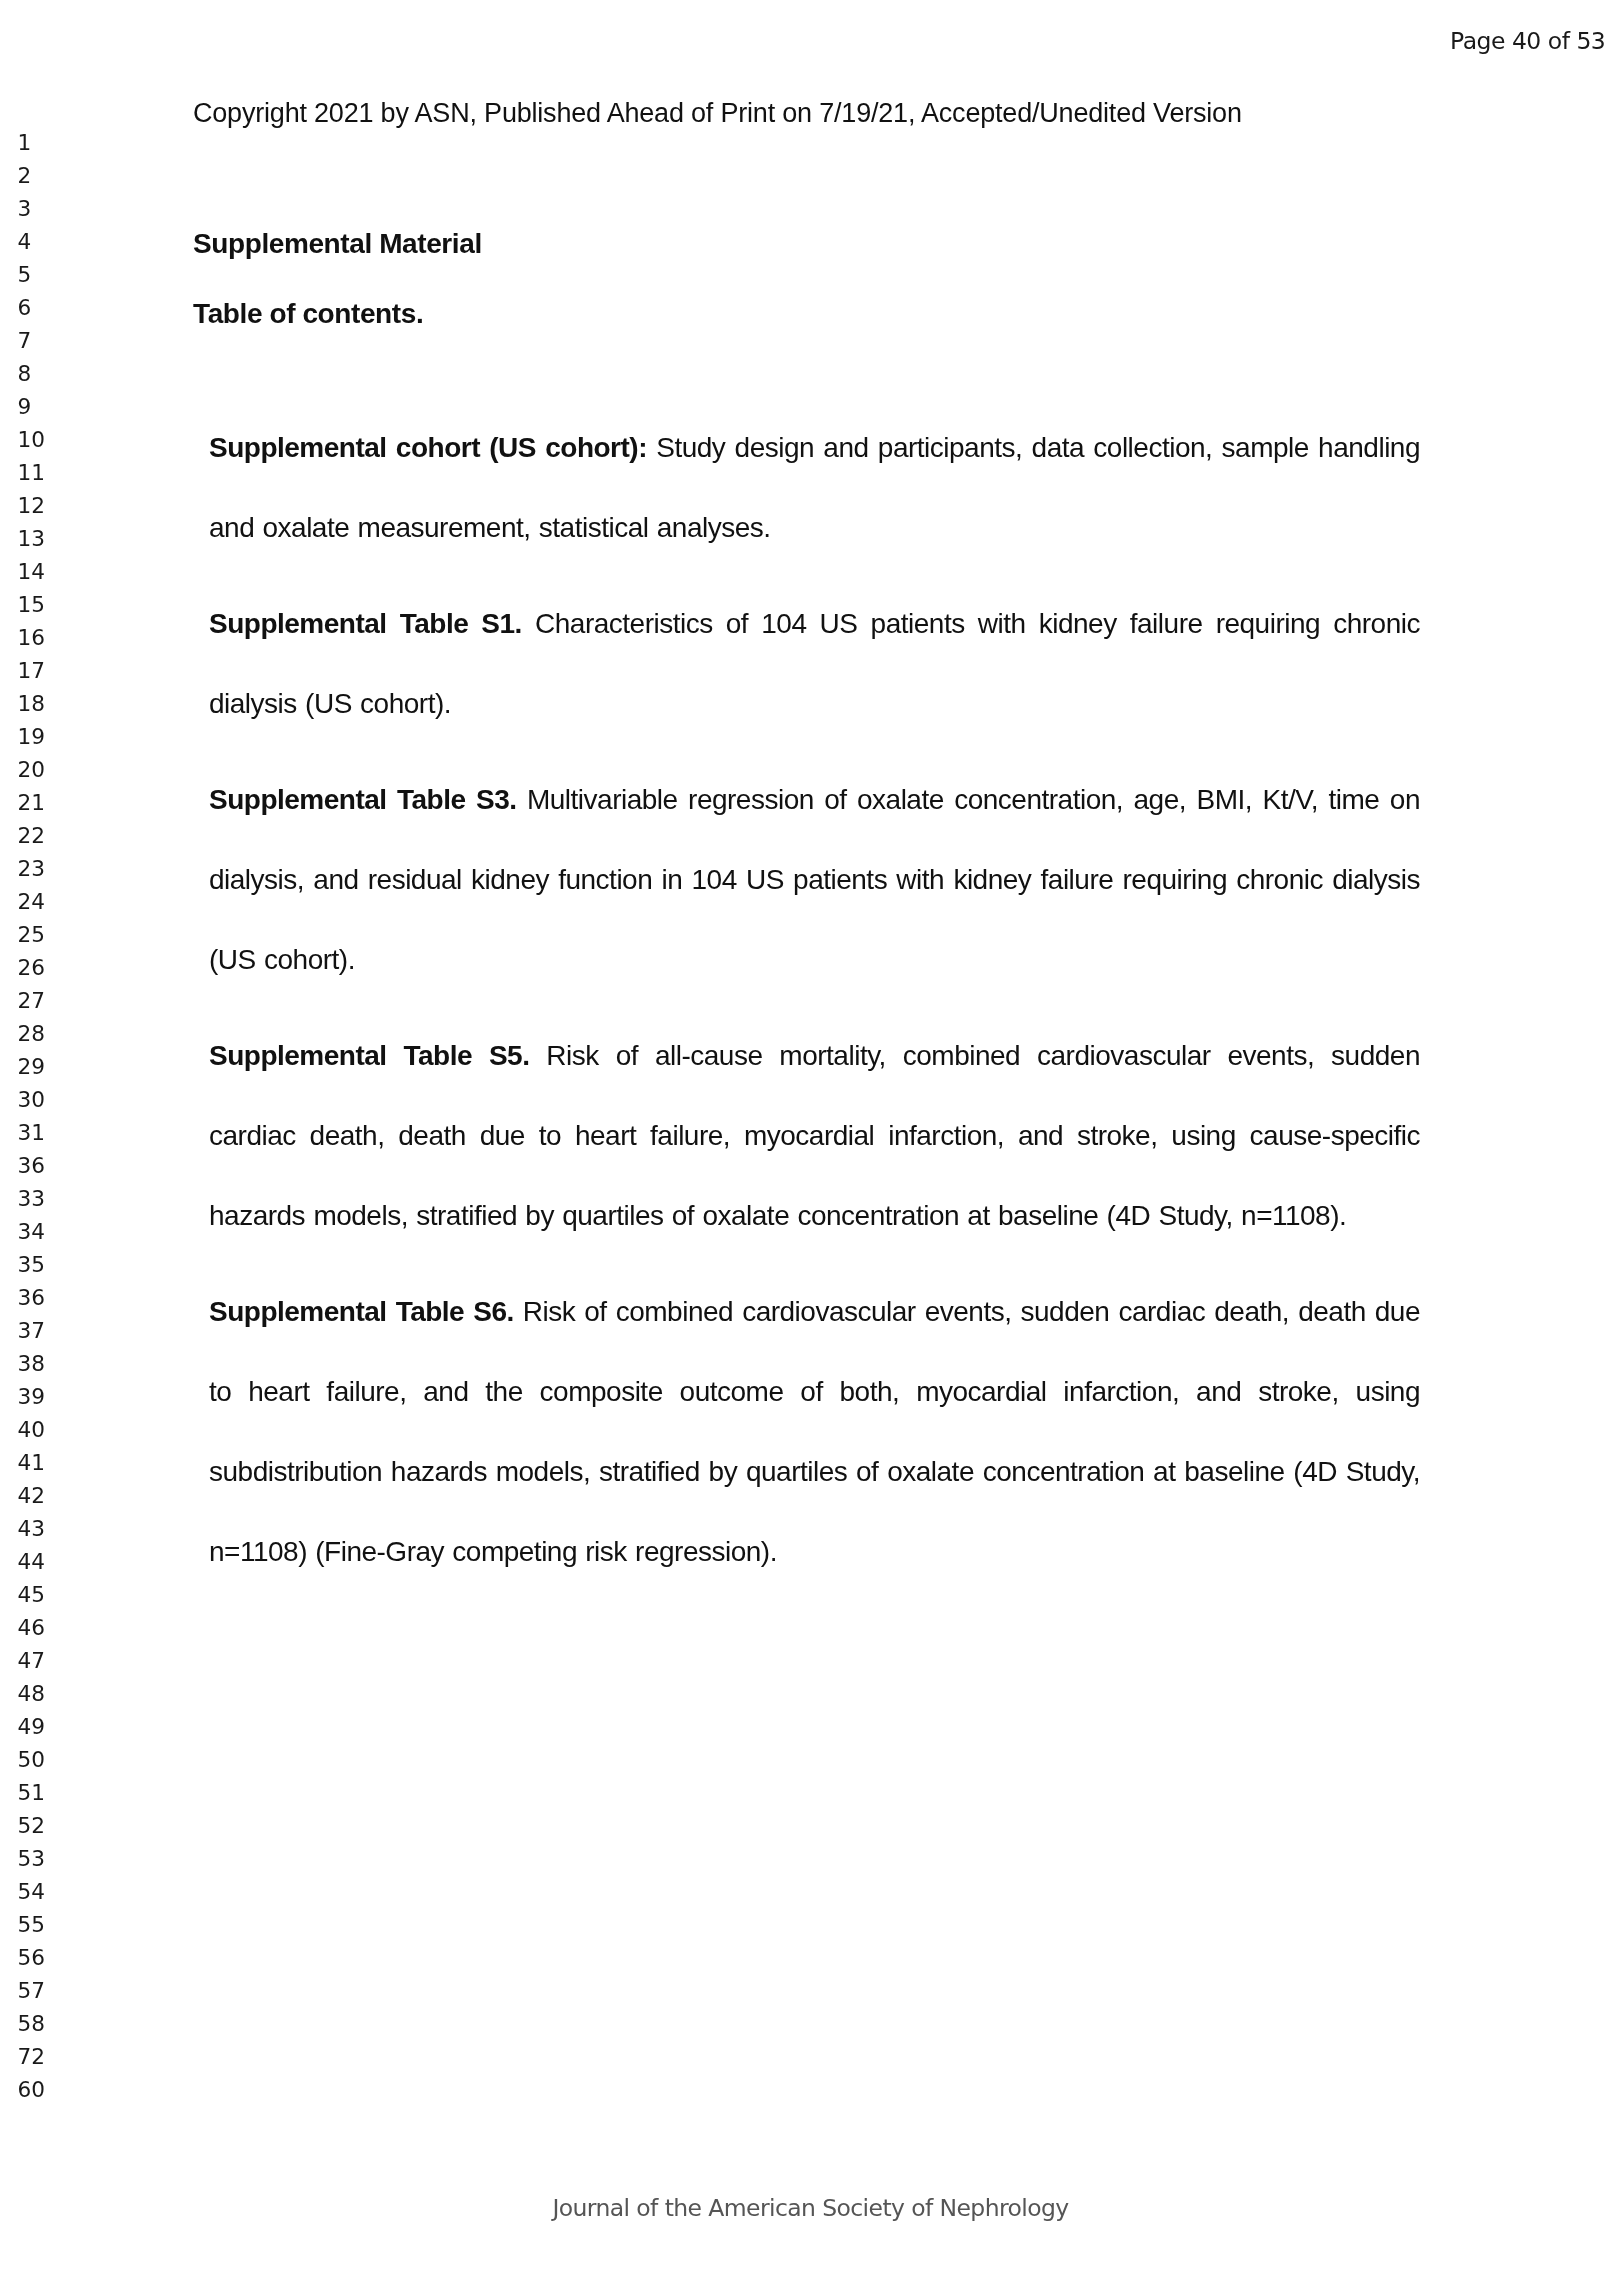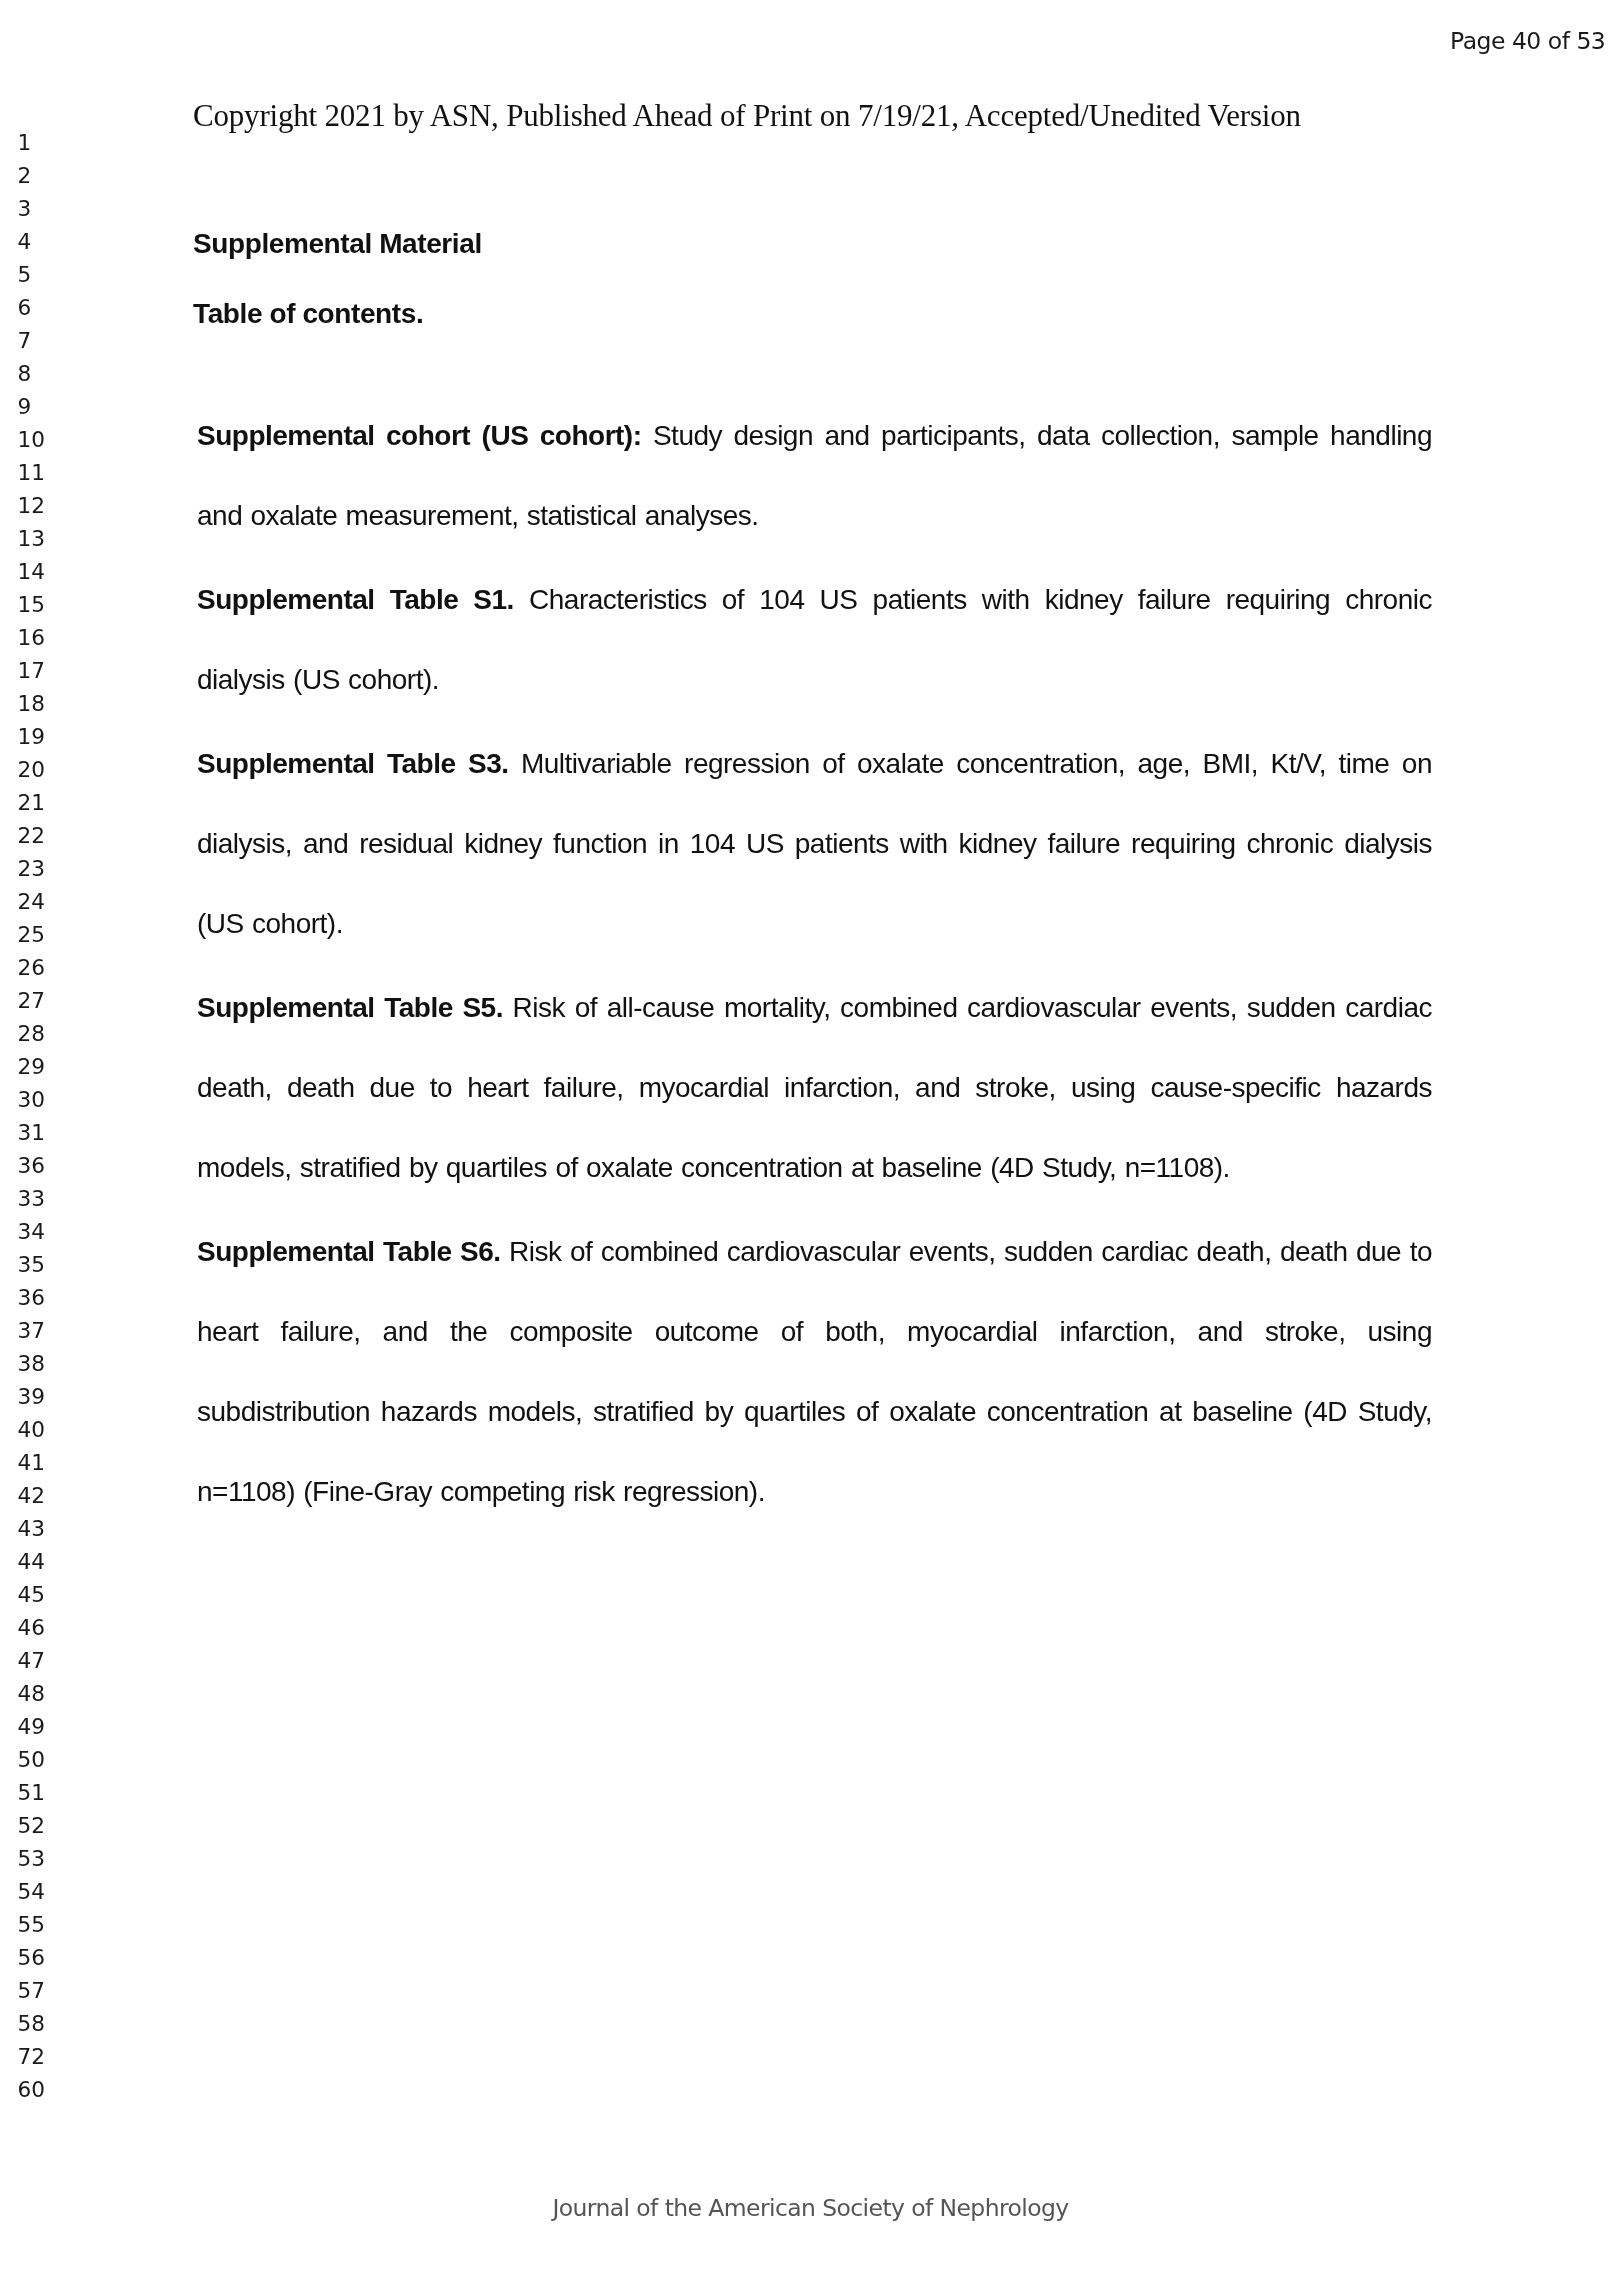--- a/index.html
+++ b/index.html
@@ -37,22 +37,22 @@
       list-style: none;
     }
     .line-numbers li {
       height: 33px;
       line-height: 33px;
     }
     .copyright {
       position: absolute;
       left: 193px;
       top: 98px;
-      font-family: Liberation Serif, serif;
-      font-size: 31px;
+      font-family: Liberation Sans, sans-serif;
+      font-size: 27px;
       color: #111111;
       white-space: nowrap;
       letter-spacing: -0.2px;
     }
     .heading {
       position: absolute;
       left: 193px;
       font-family: "Liberation Sans", sans-serif;
       font-weight: bold;
       font-size: 28px;
@@ -68,21 +68,21 @@
       width: 1243px;
     }
     .entry {
       font-family: "Liberation Sans", sans-serif;
       font-size: 28px;
       line-height: 80px;
       text-align: justify;
       text-align-last: left;
       letter-spacing: -0.5px;
       word-spacing: 1px;
-      margin: 4px;
+      margin: 16px;
       color: #111111;
     }
     .entry.gap-before { margin-top: 21.6px; }
     .entry .label { font-weight: bold; }
     .footer {
       position: absolute;
       top: 2194px;
       left: 0;
       width: 1621px;
       text-align: center;

